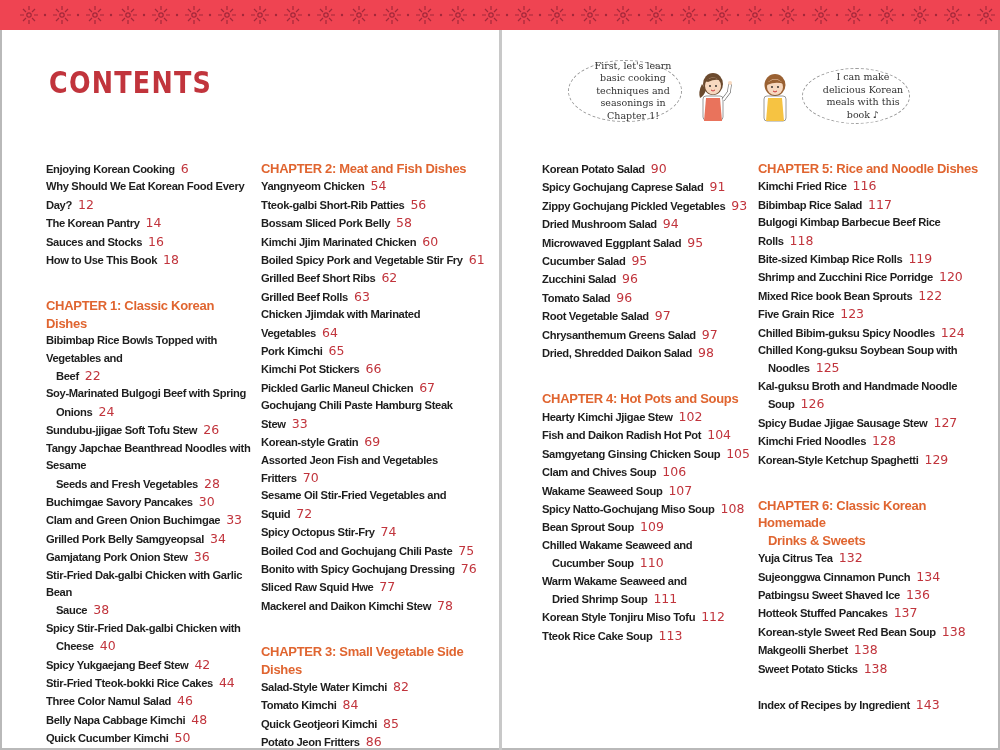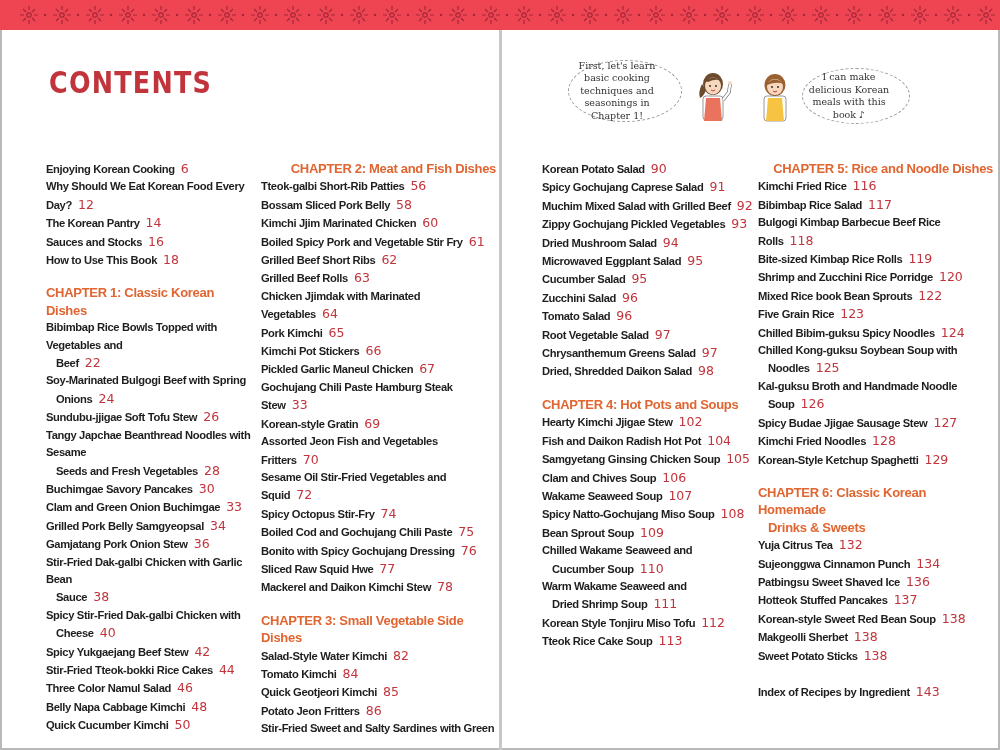--- a/index.html
+++ b/index.html
@@ -36,30 +36,30 @@
     letter-spacing: -0.35px; transform-origin: left top;
   }
   .entry .cont { padding-left: 10px; display: block; }
   .pg {
     font-family: "DejaVu Sans", sans-serif; font-weight: normal;
     color: #c1343c; font-size: 12.5px; margin-left: 6px; letter-spacing: 0;
   }
   .chapter {
     font-family: "Liberation Sans", sans-serif; font-weight: bold;
     font-size: 13px; color: #e06530; line-height: 17.4px; letter-spacing: -0.3px;
-    margin-top: 15px;
-  }
-  .chapter.first { margin-top: 0; text-align: right; }
+    margin-top: 28px;
+  }
+  .chapter.first { margin-top: 0; }
   .chapter .cont { padding-left: 10px; display: block; }
   .spacer { height: 18px; }
 
   .bubble {
     position: absolute; border: 1.5px dashed #9a9a9a; border-radius: 50%;
     font-family: "DejaVu Serif", serif; font-size: 9.5px; color: #333;
-    text-align: center; line-height: 12.5px; display: flex; align-items: center; justify-content: flex-start;
+    text-align: center; line-height: 12.5px; display: flex; align-items: center; justify-content: flex-end;
   }
   .bubble1 { left: 568px; top: 60px; width: 114px; height: 62px; }
   .bubble2 { left: 802px; top: 68px; width: 108px; height: 56px; }
   .char { position: absolute; }
 </style>
 </head>
 <body>
 
 <div class="banner">
   <div class="banner-row" id="banner-row">
@@ -333,20 +333,21 @@
     <div class="entry"><span>Stir-Fried Dak-galbi Chicken with Garlic Bean</span><span class="cont"><span>Sauce</span><span class="pg">38</span></span></div>
     <div class="entry"><span>Spicy Stir-Fried Dak-galbi Chicken with</span><span class="cont"><span>Cheese</span><span class="pg">40</span></span></div>
     <div class="entry"><span>Spicy Yukgaejang Beef Stew</span><span class="pg">42</span></div>
     <div class="entry"><span>Stir-Fried Tteok-bokki Rice Cakes</span><span class="pg">44</span></div>
     <div class="entry"><span>Three Color Namul Salad</span><span class="pg">46</span></div>
     <div class="entry"><span>Belly Napa Cabbage Kimchi</span><span class="pg">48</span></div>
     <div class="entry"><span>Quick Cucumber Kimchi</span><span class="pg">50</span></div>
   </div>
 <div class="col col2" id="col-1">
     <div class="chapter first"><span>CHAPTER 2: Meat and Fish Dishes</span></div>
+    <div class="entry"><span>Yangnyeom Chicken</span><span class="pg">54</span></div>
     <div class="entry"><span>Tteok-galbi Short-Rib Patties</span><span class="pg">56</span></div>
     <div class="entry"><span>Bossam Sliced Pork Belly</span><span class="pg">58</span></div>
     <div class="entry"><span>Kimchi Jjim Marinated Chicken</span><span class="pg">60</span></div>
     <div class="entry"><span>Boiled Spicy Pork and Vegetable Stir Fry</span><span class="pg">61</span></div>
     <div class="entry"><span>Grilled Beef Short Ribs</span><span class="pg">62</span></div>
     <div class="entry"><span>Grilled Beef Rolls</span><span class="pg">63</span></div>
     <div class="entry"><span>Chicken Jjimdak with Marinated Vegetables</span><span class="pg">64</span></div>
     <div class="entry"><span>Pork Kimchi</span><span class="pg">65</span></div>
     <div class="entry"><span>Kimchi Pot Stickers</span><span class="pg">66</span></div>
     <div class="entry"><span>Pickled Garlic Maneul Chicken</span><span class="pg">67</span></div>
@@ -362,21 +363,20 @@
     <div class="chapter"><span>CHAPTER 3: Small Vegetable Side Dishes</span></div>
     <div class="entry"><span>Salad-Style Water Kimchi</span><span class="pg">82</span></div>
     <div class="entry"><span>Tomato Kimchi</span><span class="pg">84</span></div>
     <div class="entry"><span>Quick Geotjeori Kimchi</span><span class="pg">85</span></div>
     <div class="entry"><span>Potato Jeon Fritters</span><span class="pg">86</span></div>
     <div class="entry"><span>Stir-Fried Sweet and Salty Sardines with Green</span></div>
   </div>
 <div class="col col3" id="col-2">
     <div class="entry"><span>Korean Potato Salad</span><span class="pg">90</span></div>
     <div class="entry"><span>Spicy Gochujang Caprese Salad</span><span class="pg">91</span></div>
-    <div class="entry"><span>Muchim Mixed Salad with Grilled Beef</span><span class="pg">92</span></div>
     <div class="entry"><span>Zippy Gochujang Pickled Vegetables</span><span class="pg">93</span></div>
     <div class="entry"><span>Dried Mushroom Salad</span><span class="pg">94</span></div>
     <div class="entry"><span>Microwaved Eggplant Salad</span><span class="pg">95</span></div>
     <div class="entry"><span>Cucumber Salad</span><span class="pg">95</span></div>
     <div class="entry"><span>Zucchini Salad</span><span class="pg">96</span></div>
     <div class="entry"><span>Tomato Salad</span><span class="pg">96</span></div>
     <div class="entry"><span>Root Vegetable Salad</span><span class="pg">97</span></div>
     <div class="entry"><span>Chrysanthemum Greens Salad</span><span class="pg">97</span></div>
     <div class="entry"><span>Dried, Shredded Daikon Salad</span><span class="pg">98</span></div>
     <div class="chapter"><span>CHAPTER 4: Hot Pots and Soups</span></div>

